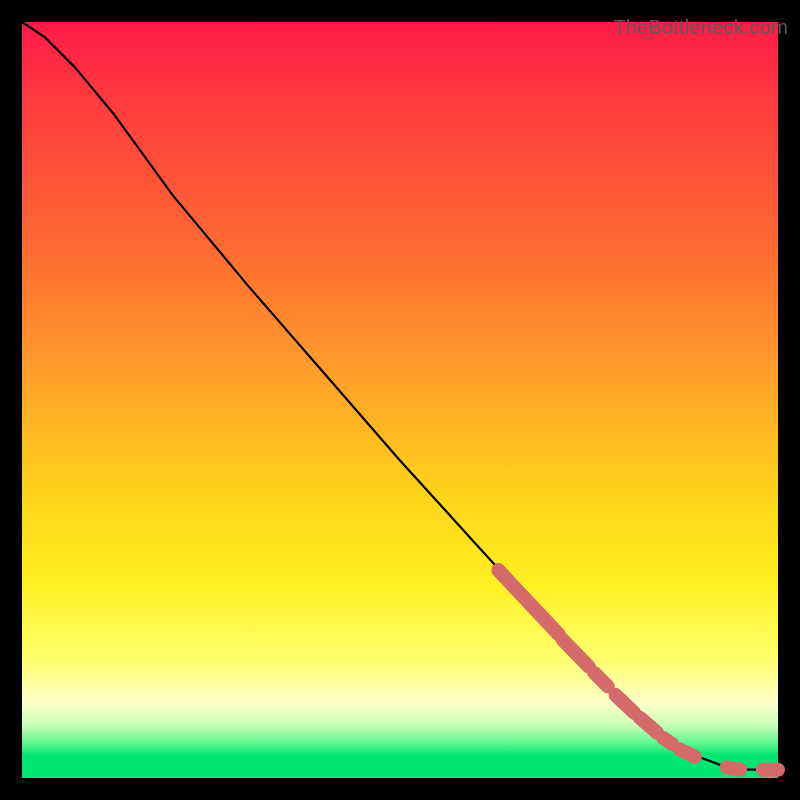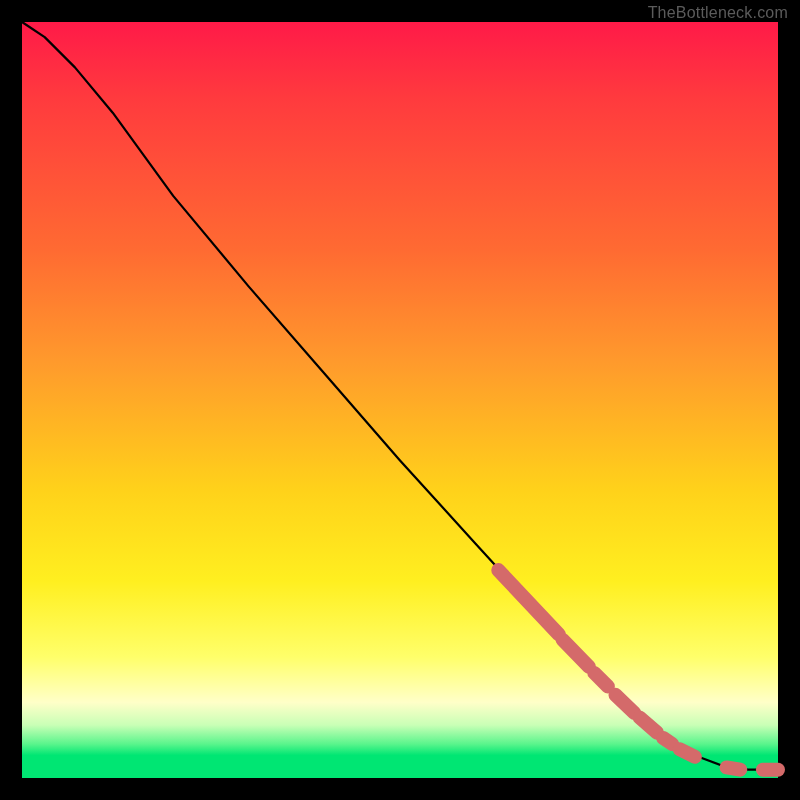--- a/index.html
+++ b/index.html
@@ -35,24 +35,24 @@
       #ffff6a 84%,
       #ffffc8 90%,
       #c9ffb6 93%,
       #5af58c 95.5%,
       #00e673 97%,
       #00e673 100%
     );
   }
   .watermark {
     position: absolute;
-    top: 4px;
+    top: 16px;
     right: 12px;
     color: #5b5b5b;
-    font-size: 16px;
+    font-size: 20px;
     font-weight: 500;
     letter-spacing: 0.2px;
     user-select: none;
     text-align: center;
   }
   svg.curve {
     position: absolute;
     left: 0;
     top: 0;
     width: 756px;

